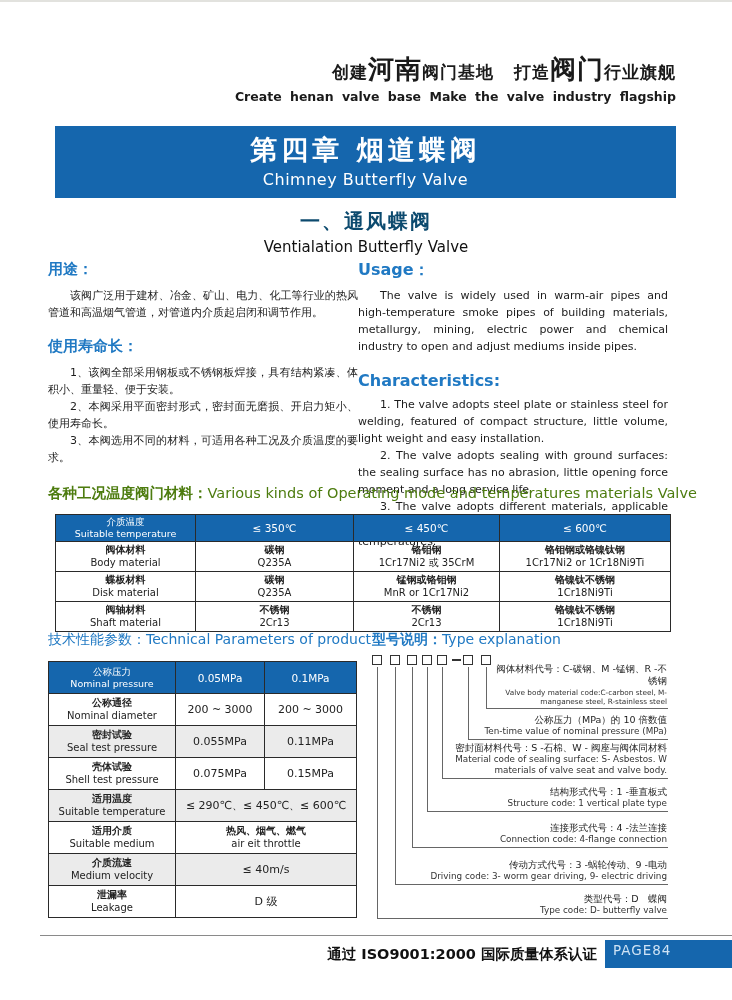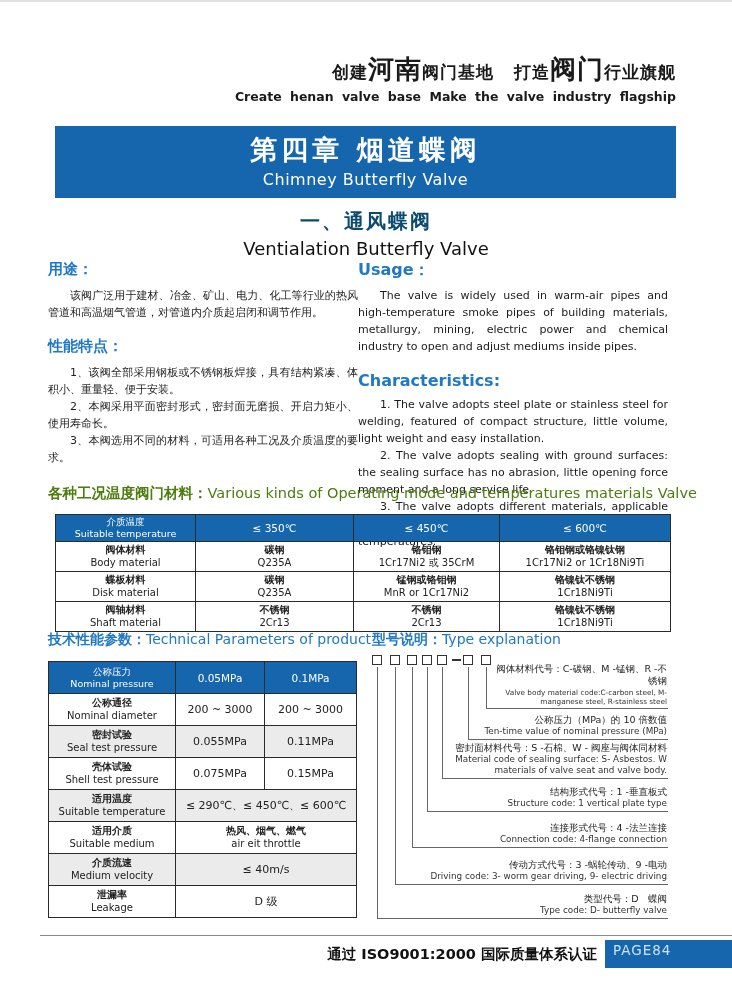--- a/index.html
+++ b/index.html
@@ -14,21 +14,21 @@
   .slogan-en { font-size:12.5px; font-weight:bold; word-spacing:4px; margin-top:2px; white-space:nowrap; }
 
   
   .banner { position:absolute; top:124px; left:55px; width:621px; height:72px; background:#1566ad; color:#fff; text-align:center; }
   .banner-title { font-size:27px; font-weight:bold; letter-spacing:4px; margin-top:6px; }
   .banner-sub { font-size:16px; margin-top:2px; letter-spacing:0.5px; }
 
   
   .subtitle { position:absolute; top:206px; left:0; width:732px; text-align:center; }
   .subtitle-zh { font-size:20px; font-weight:bold; letter-spacing:2px; color:#0c4a6e; }
-  .subtitle-en { font-size:18px; color:#111; margin-top:3px; }
+  .subtitle-en { font-size:15px; color:#111; margin-top:3px; }
 
   
   .cols { position:absolute; top:258px; left:48px; width:636px; display:flex; gap:0; }
   .col { width:310px; }
   h3.sec { color:#2079c3; font-size:15px; font-weight:bold; margin-bottom:8px; }
   h3.sec-en { color:#2079c3; font-size:16px; font-weight:bold; margin-bottom:6px; }
   .para { font-size:11px; line-height:1.55; text-align:justify; text-indent:2em; color:#1c1c1c; }
   .list .para { margin-bottom:0; }
   .mt { margin-top:16px; }
 
@@ -41,21 +41,21 @@
   .mat-table thead th { background:#1566ad; color:#fff; font-weight:normal; height:27px; }
   .mat-table td { height:30px; }
   .cell-zh { display:block; font-size:10px; font-weight:bold; line-height:1.25; }
   .cell-en { display:block; font-size:10px; line-height:1.2; }
   .hdr-zh { display:block; font-size:9.5px; line-height:1.25; }
   .hdr-en { display:block; font-size:9.5px; line-height:1.2; }
   .hdr-col { font-size:10.5px; }
 
   
   .tech-heading { position:absolute; top:629px; left:48px; font-size:14px; color:#2079c3; }
-  .tech-heading .zh { font-weight:bold; }
+  .tech-heading .zh { font-weight:normal; }
   .params-table { position:absolute; top:659px; left:48px; width:308px; table-layout:fixed; }
   .params-table th, .params-table td { border:1px solid #2a2a2a; text-align:center; vertical-align:middle; padding:1px 2px; height:32px; }
   .params-table thead th { background:#1566ad; color:#fff; font-weight:normal; }
   .params-table .val { font-size:11px; }
   .shade td { background:#ebebeb; }
 
   
   .type-heading { position:absolute; top:629px; left:372px; font-size:14px; color:#2079c3; }
   .type-heading .zh { font-weight:bold; }
   .diagram { position:absolute; top:653px; left:372px; width:312px; height:270px; }
@@ -90,21 +90,21 @@
 
   <div class="subtitle">
     <div class="subtitle-zh">一、通风蝶阀</div>
     <div class="subtitle-en">Ventialation Butterfly Valve</div>
   </div>
 
   <div class="cols">
     <div class="col">
       <h3 class="sec">用途：</h3>
       <p class="para">该阀广泛用于建材、冶金、矿山、电力、化工等行业的热风管道和高温烟气管道，对管道内介质起启闭和调节作用。</p>
-      <h3 class="sec mt">性能特点：</h3>
+      <h3 class="sec mt">使用寿命长：</h3>
       <div class="list">
         <p class="para">1、该阀全部采用钢板或不锈钢板焊接，具有结构紧凑、体积小、重量轻、便于安装。</p>
         <p class="para">2、本阀采用平面密封形式，密封面无磨损、开启力矩小、使用寿命长。</p>
         <p class="para">3、本阀选用不同的材料，可适用各种工况及介质温度的要求。</p>
       </div>
     </div>
     <div class="col">
       <h3 class="sec-en">Usage：</h3>
       <p class="para">The valve is widely used in warm-air pipes and high-temperature smoke pipes of building materials, metallurgy, mining, electric power and chemical industry to open and adjust mediums inside pipes.</p>
       <h3 class="sec-en mt">Characteristics:</h3>

